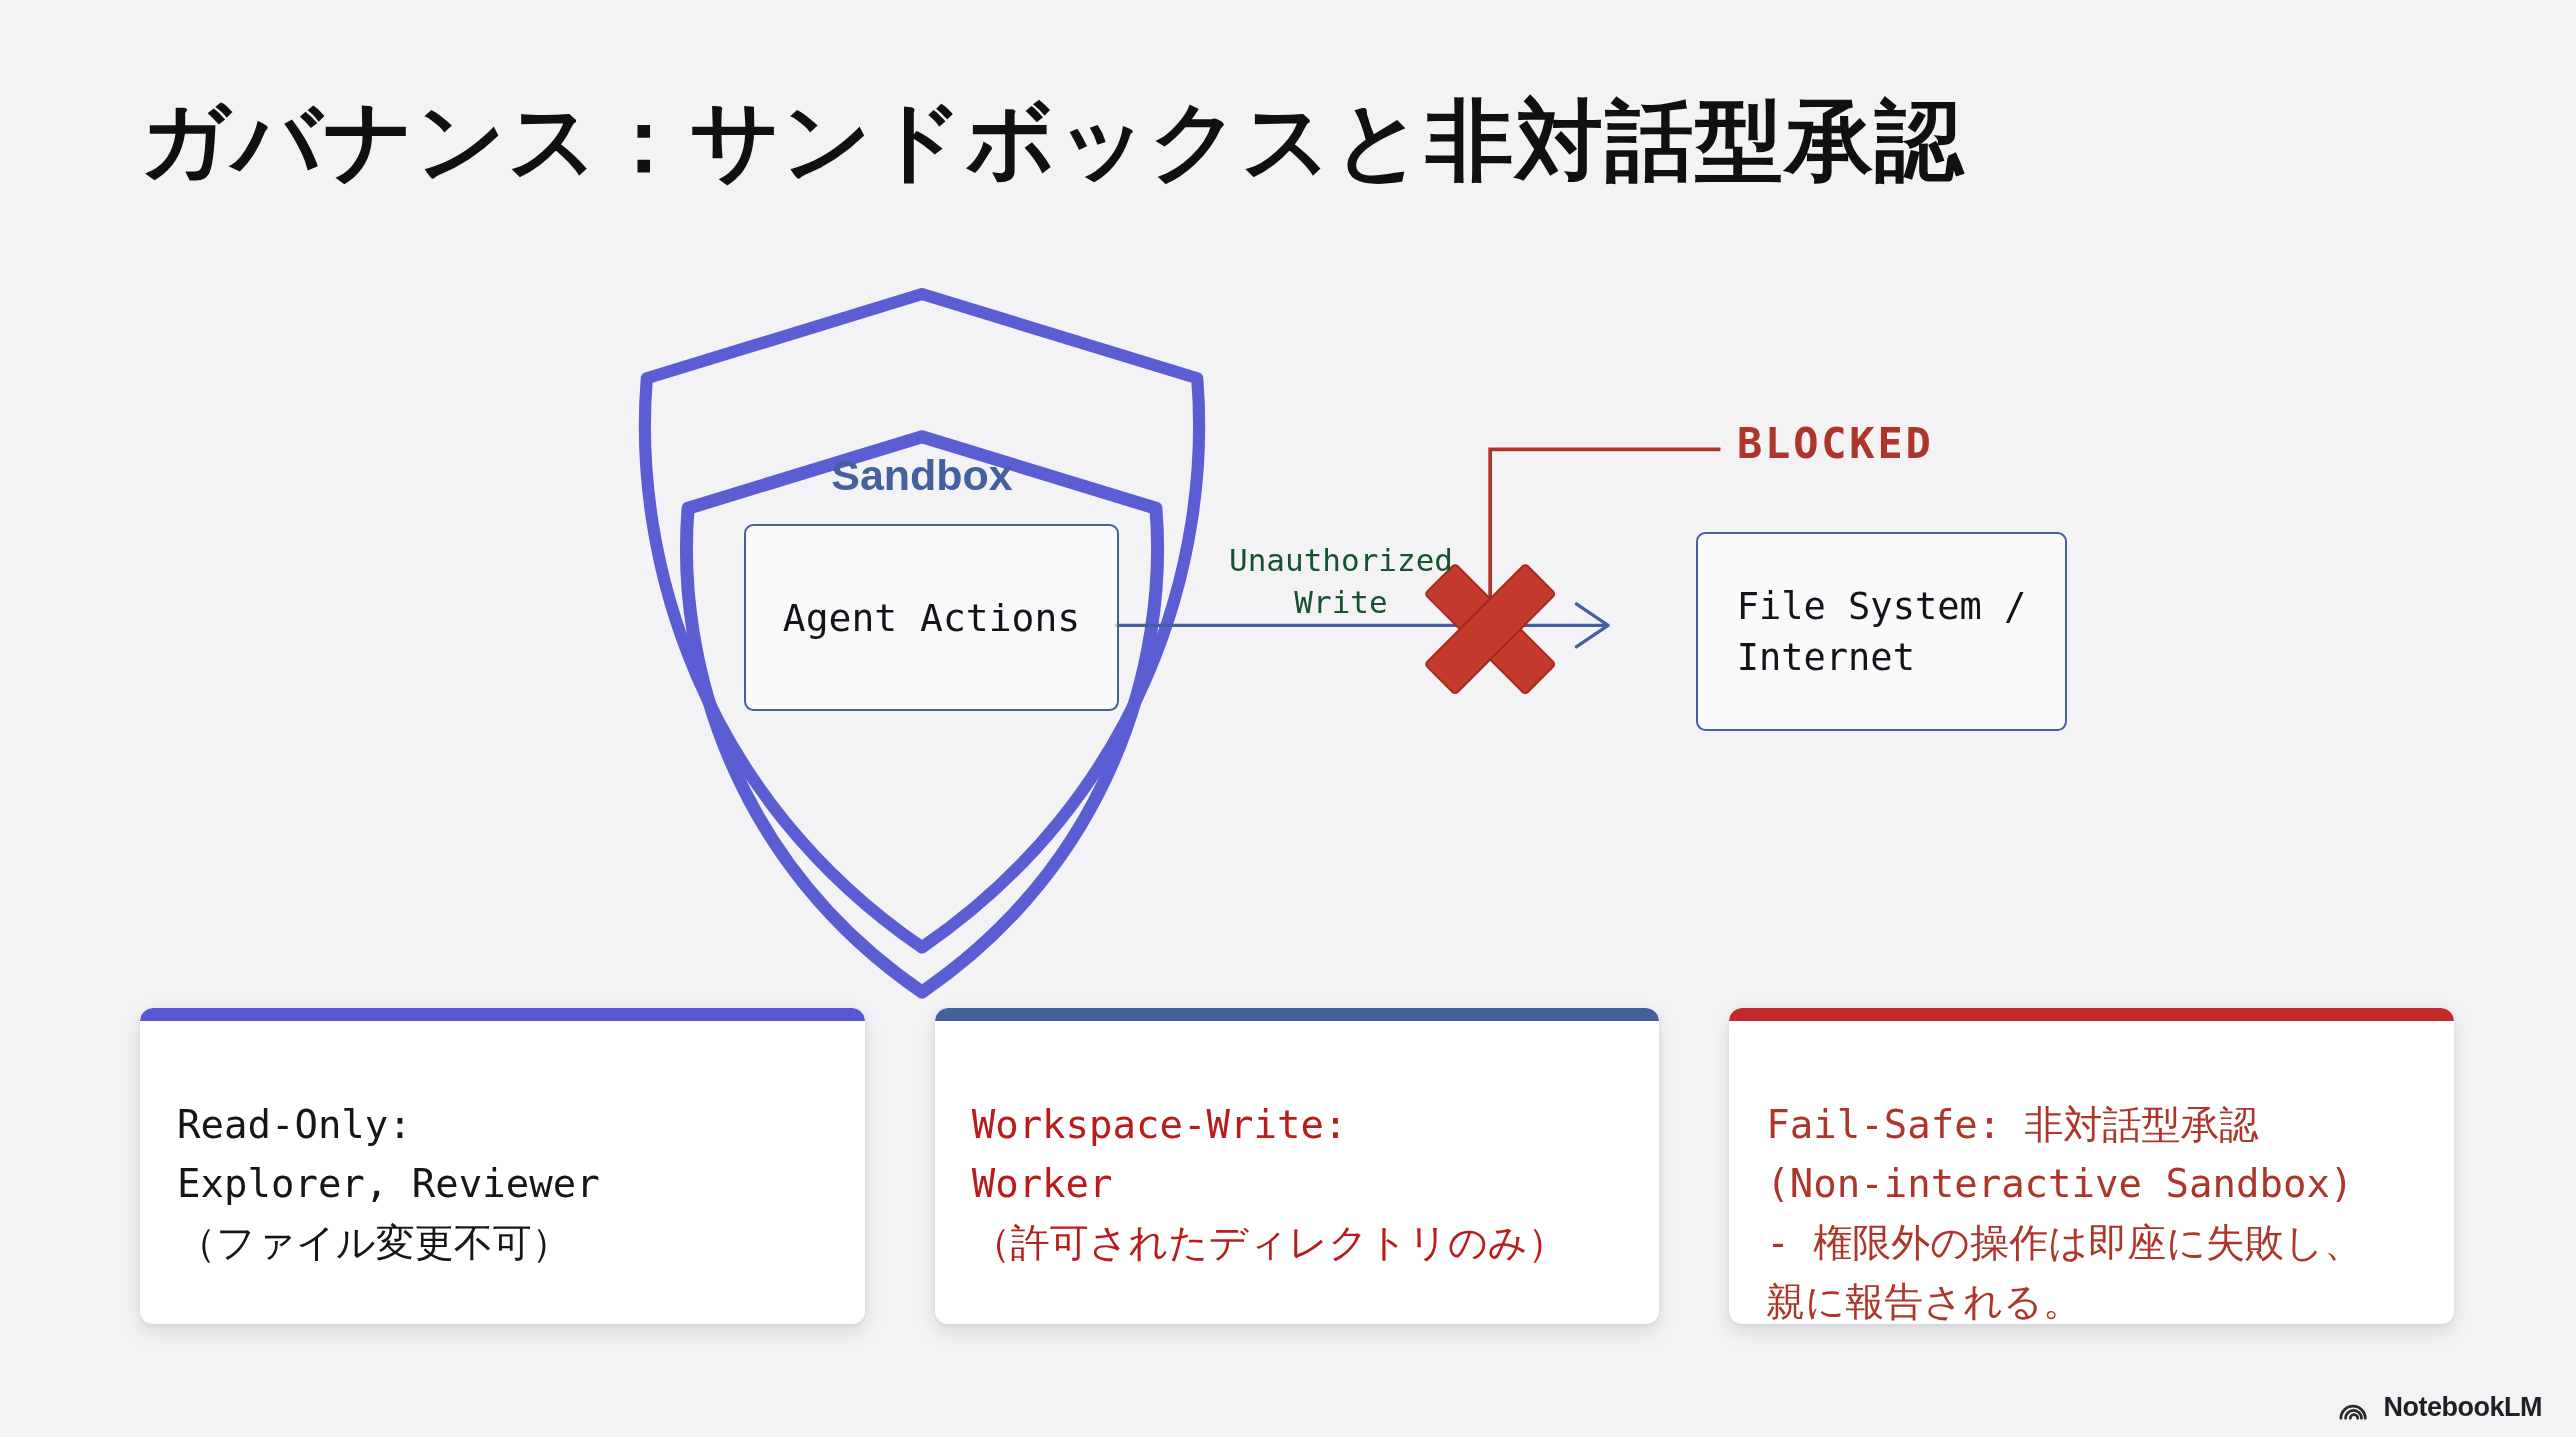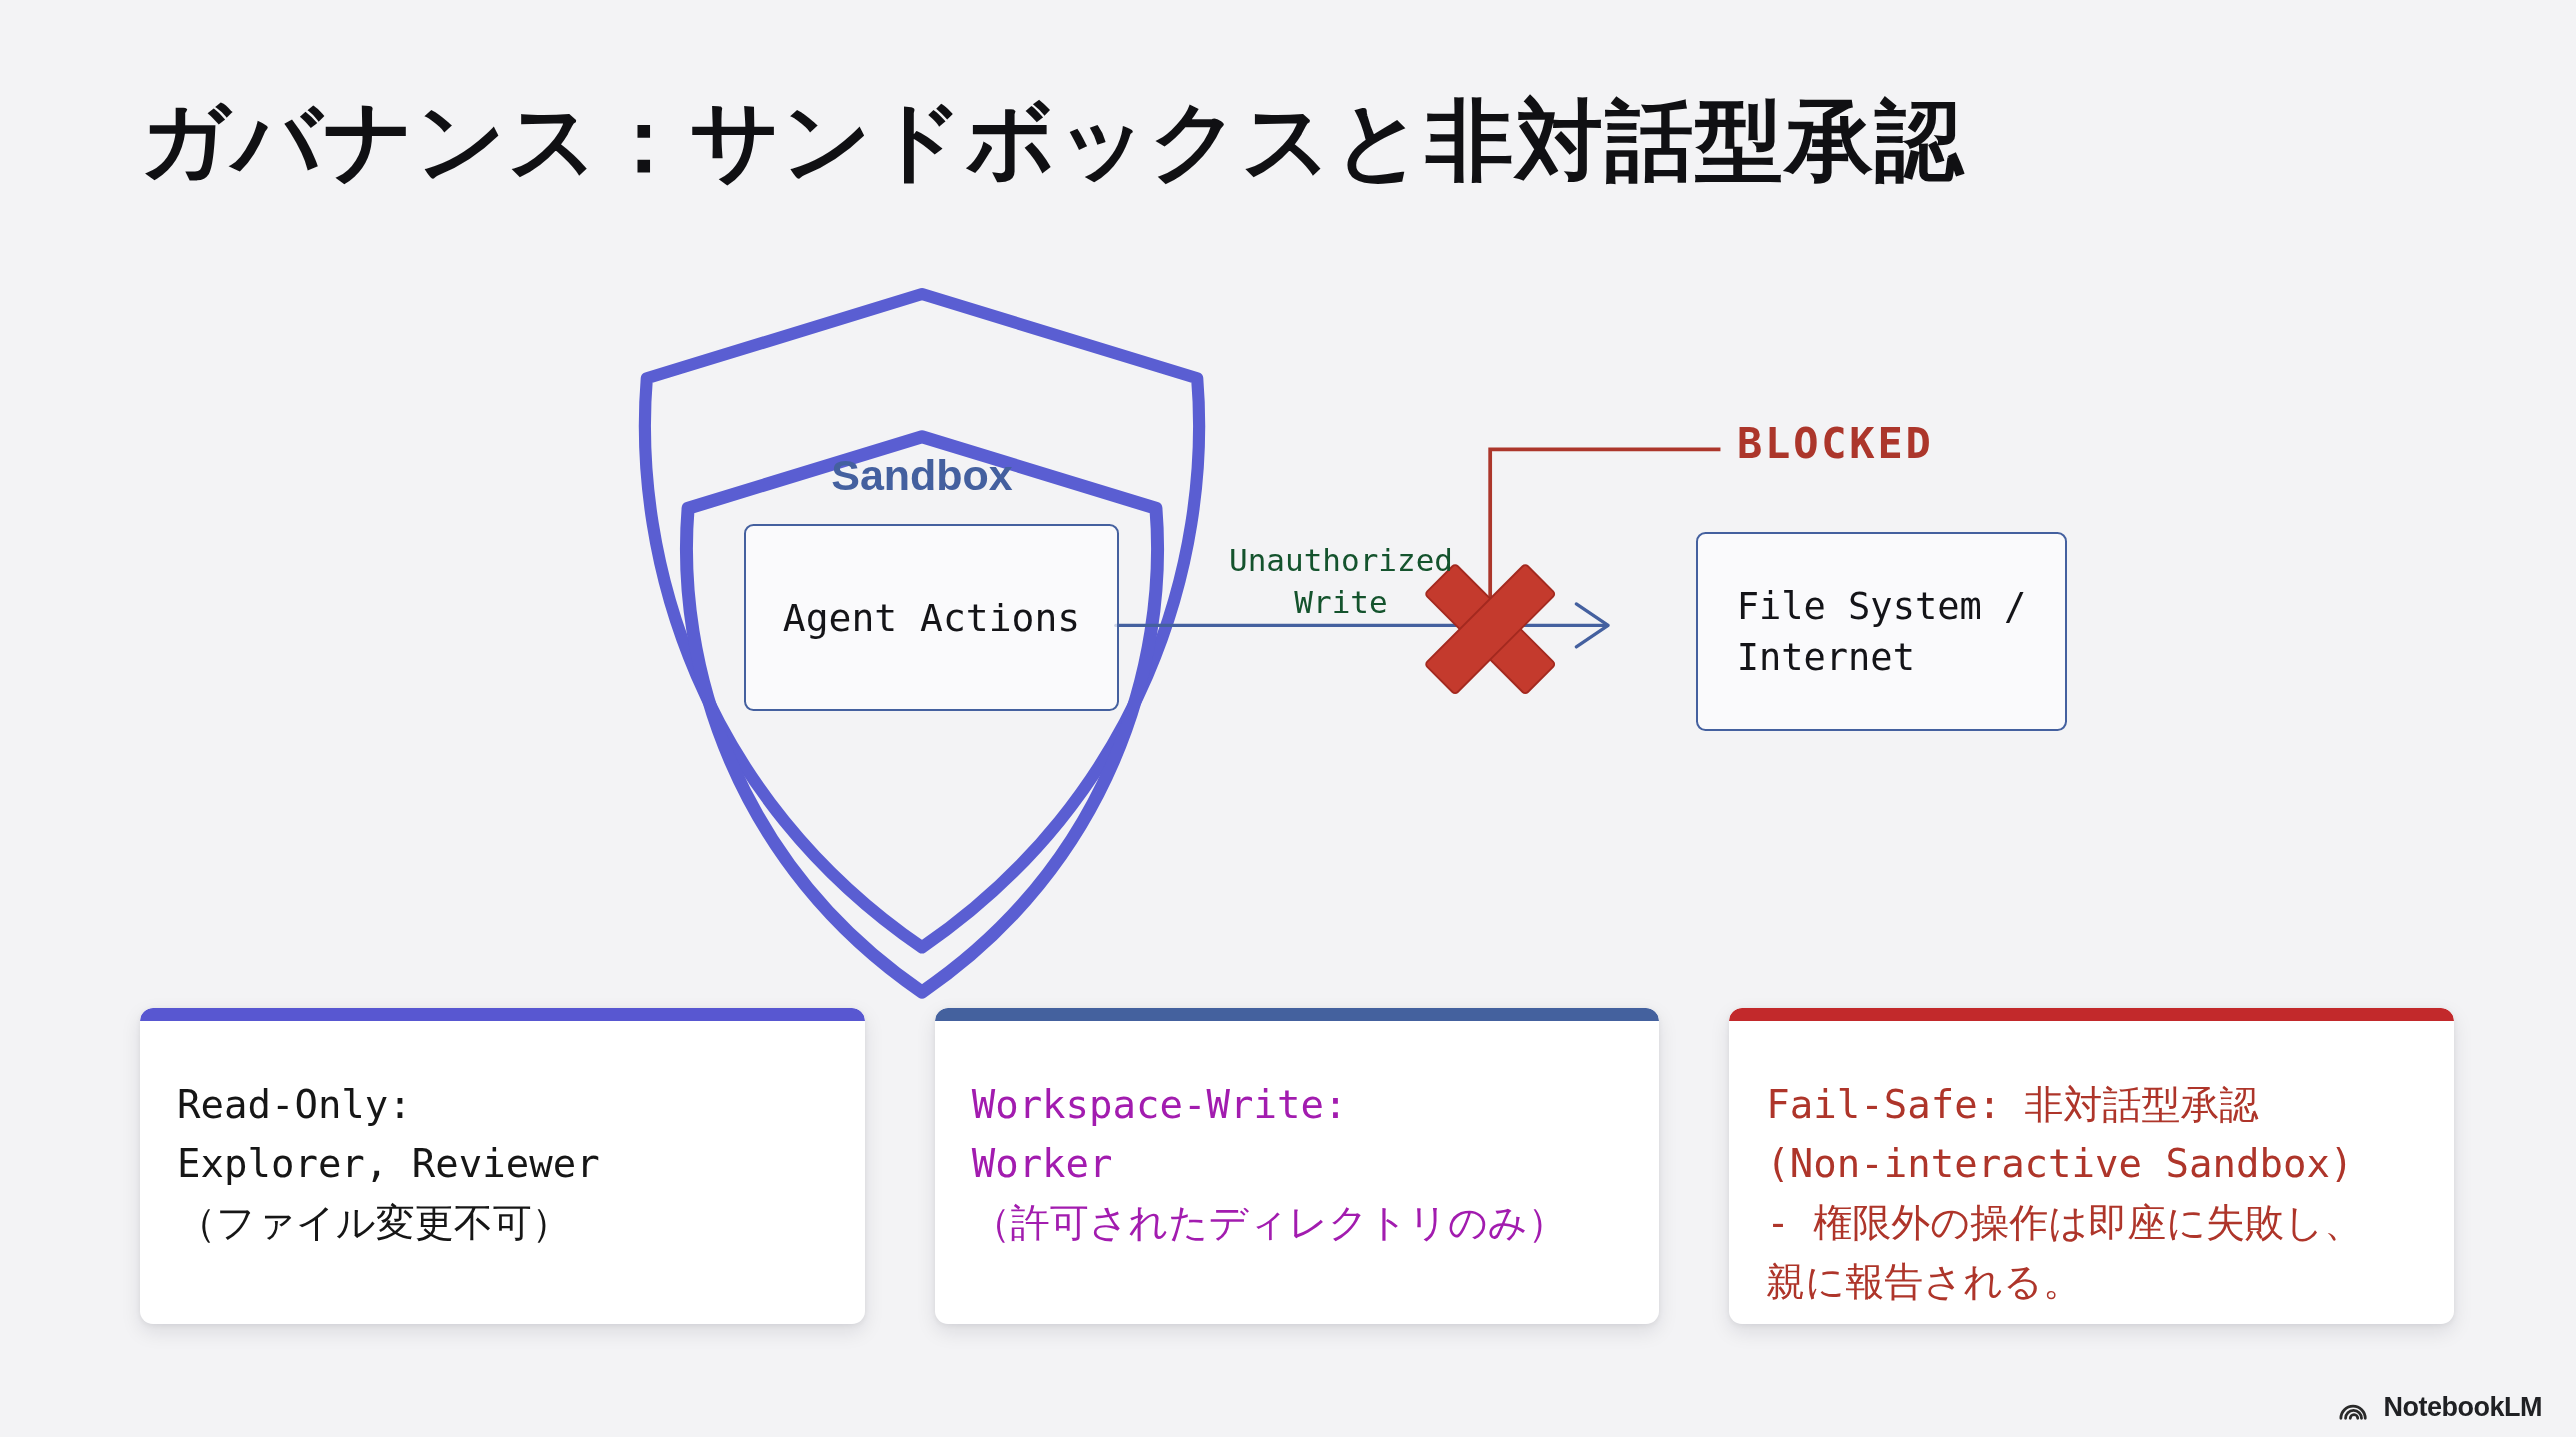--- a/index.html
+++ b/index.html
@@ -49,21 +49,21 @@
     display:flex;gap:70px;
   }
   .card{
     flex:1 1 0;height:316px;background:#FFFFFF;border-radius:13px;
     box-shadow:0 7.5px 20.6px rgba(20,20,40,0.10), 0 1.9px 5.6px rgba(20,20,40,0.06);
     overflow:hidden;
   }
   .card-bar{height:13px;width:100%;border-radius:13px 13px 0 0;}
   .card-body{
     padding:54px 25px 0 37px;
-    font-size:39px;line-height:59px;
+    font-size:39px;line-height:59px;margin-top:20px;
   }
   .card-line{display:block;white-space:nowrap;}
 
   .footer-logo{
     position:absolute;right:34px;bottom:15px;
     display:flex;align-items:center;gap:13px;
     color:#202124;
   }
   .footer-logo .logo-text{font-size:27px;font-weight:700;letter-spacing:-0.5px;}
 </style>
@@ -120,21 +120,21 @@
       <div class="card-bar" style="background: rgb(88, 87, 209);"></div>
       <div class="card-body mono" style="color: rgb(22, 22, 22);">
         <span class="card-line">Read-Only:</span>
         <span class="card-line">Explorer, Reviewer</span>
         <span class="card-line">（ファイル変更不可）</span>
       </div>
     </div>
 
     <div class="card">
       <div class="card-bar" style="background: rgb(68, 97, 158);"></div>
-      <div class="card-body mono" style="color: #a21caf;">
+      <div class="card-body mono" style="color: #b91c1c;">
         <span class="card-line">Workspace-Write:</span>
         <span class="card-line">Worker</span>
         <span class="card-line">（許可されたディレクトリのみ）</span>
       </div>
     </div>
 
     <div class="card">
       <div class="card-bar" style="background: rgb(194, 41, 43);"></div>
       <div class="card-body mono" style="color: rgb(174, 53, 42);">
         <span class="card-line">Fail-Safe: 非対話型承認</span>

